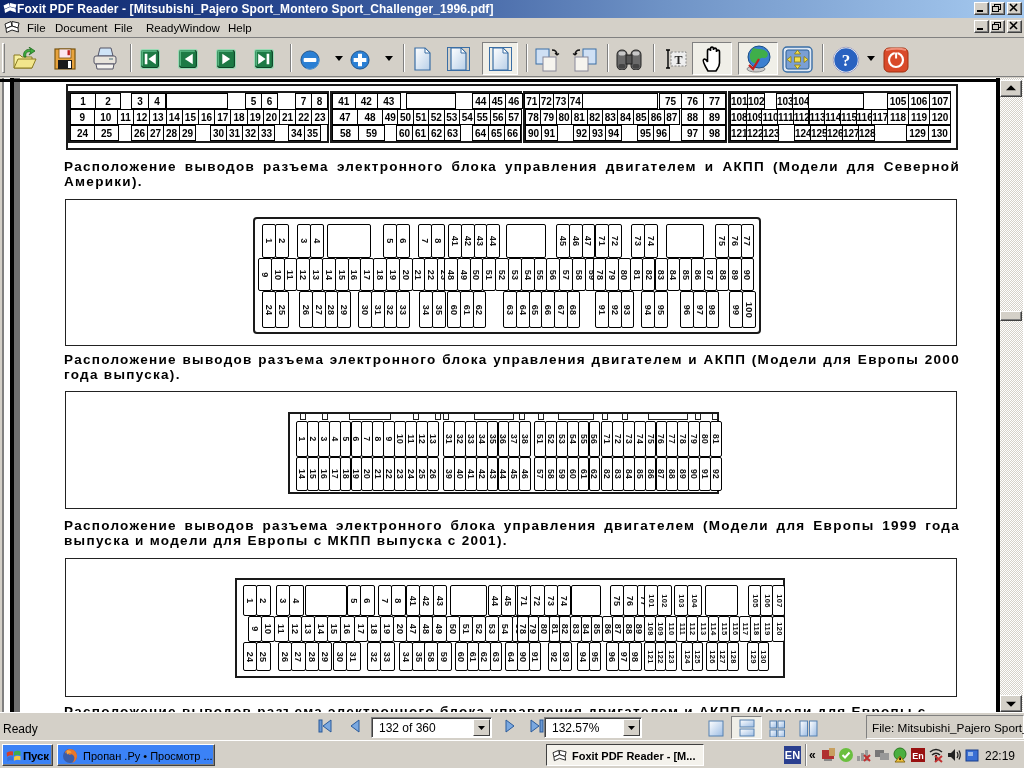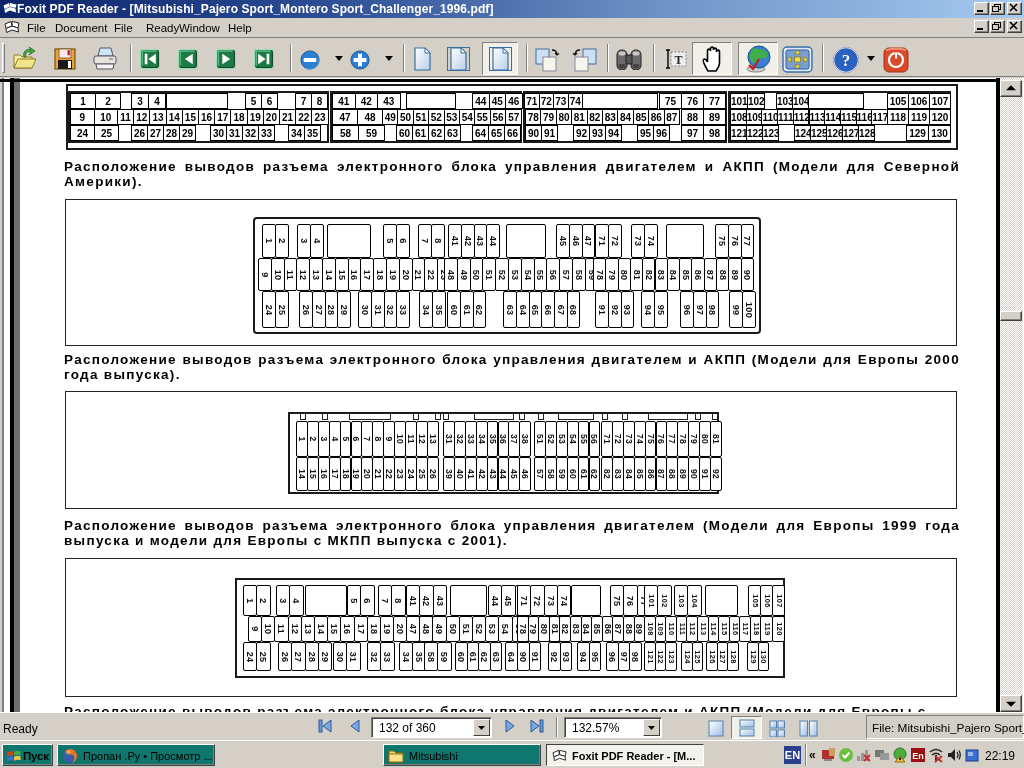--- a/index.html
+++ b/index.html
@@ -13,21 +13,21 @@
 .tsep{position:absolute;top:5px;width:2px;height:28px;border-left:1px solid #808080;border-right:1px solid #fff}
 .tbtn{position:absolute;top:3px}
 .pressed{background:#f0efe8;border:1px solid;border-color:#808080 #fff #fff #808080}
 #docarea{position:absolute;left:0;top:78px;width:1024px;height:634px;background:#fff;overflow:hidden}
 .blk{position:absolute;background:#000}
 .cap{position:absolute;left:64px;width:896px;font-size:13.5px;font-weight:bold;color:#000;line-height:15px;text-align:justify;letter-spacing:1.3px}
 .obox{position:absolute;border:2px solid #1a1a1a;background:#fff}
 .cell{position:absolute;border:1px solid #000;background:#fff;text-align:center;font-weight:bold;color:#000}
 #statusbar{position:absolute;left:0;top:712px;width:1024px;height:28px;background:#d4d0c8;border-top:1px solid #fff}
 #taskbar{position:absolute;left:0;top:740px;width:1024px;height:28px;background:#d4d0c8;border-top:1px solid #fff}
-.taskbtn{position:absolute;top:3px;height:22px;background:#0f766e;border:1px solid;border-color:#fff #404040 #404040 #fff;box-shadow:inset -1px -1px 0 #808080;font-size:11px;color:#000;overflow:hidden;white-space:nowrap}
+.taskbtn{position:absolute;top:3px;height:22px;background:#3b82f6;border:1px solid;border-color:#fff #404040 #404040 #fff;box-shadow:inset -1px -1px 0 #808080;font-size:11px;color:#000;overflow:hidden;white-space:nowrap}
 .combo{position:absolute;background:#fff;border:1px solid;border-color:#808080 #fff #fff #808080;box-shadow:inset 1px 1px 0 #404040;font-size:12px}
 .ddbtn{position:absolute;background:#d4d0c8;border:1px solid;border-color:#fff #404040 #404040 #fff}
 .vc{position:absolute;border:1px solid #000;border-radius:2px;background:#fff}
 .vc i{position:absolute;left:50%;top:50%;transform:translate(-50%,-50%) rotate(90deg);font-style:normal;font-weight:bold;color:#111;white-space:nowrap;letter-spacing:0.3px}
 </style></head><body>
 <div id="titlebar">
 <svg class="abs" style="left:3px;top:2px" width="14" height="13" viewBox="0 0 14 13">
       <path d="M0.5 3.5 L6 1 L7 4.5 L1.5 7 Z" fill="#fff"></path>
       <path d="M7 1 L13.5 2.5 L12.5 6 L7 4.5 Z" fill="#fff"></path>
       <path d="M1.5 7.5 L7 5 L12.5 6.5 L13 10.5 L7 8.5 L2 11 Z" fill="#fff"></path>
@@ -1285,21 +1285,21 @@
         </svg></div>
     </div>
     <svg class="abs" style="left:502px;top:5px" width="16" height="16" viewBox="0 0 16 16">
       <path d="M4 2 L4 14 L12 8 Z" fill="#7aa8e0" stroke="#2a5a9a"></path>
     </svg>
     <svg class="abs" style="left:528px;top:5px" width="16" height="16" viewBox="0 0 16 16">
       <rect x="12" y="2" width="3" height="12" fill="#6b99d4" stroke="#2a5a9a"></rect>
       <path d="M3 2 L3 14 L11 8 Z" fill="#7aa8e0" stroke="#2a5a9a"></path>
     </svg>
     <div class="abs" style="left:556px;top:4px;width:2px;height:20px;border-left:1px solid #808080;border-right:1px solid #fff"></div>
-    <div class="combo" style="left:564px;top:4px;width:98px;height:21px">
+    <div class="combo" style="left:544px;top:4px;width:98px;height:21px">
       <span style="position:absolute;left:7px;top:3px;color:#000">132.57%</span>
       <div class="ddbtn" style="right:1px;top:1px;width:17px;height:17px"><svg width="15" height="15">
           <path d="M4 6 L11 6 L7.5 10 Z" fill="#000"></path>
         </svg></div>
     </div>
     <svg class="abs" style="left:708px;top:7px" width="17" height="17">
       <defs>
         <linearGradient id="sq" x1="0" y1="0" x2="1" y2="1">
           <stop offset="0" stop-color="#fff"></stop>
           <stop offset="1" stop-color="#9dbde4"></stop>
@@ -1339,27 +1339,20 @@
       <b style="position:absolute;left:20px;top:5px;font-size:11.5px;letter-spacing:-0.2px">Пуск</b>
     </div>
     <div class="taskbtn" style="left:57px;top:3px;width:158px">
       <span style="position:absolute;left:4px;top:3px"><svg width="16" height="16" viewBox="0 0 16 16">
           <circle cx="8" cy="8" r="7" fill="#3a5da8"></circle>
           <path d="M8 1 C12 1 15 4 15 8 C15 11 13 14 10 15 C13 12 13 9 11 7 C10 6 8.5 6 8 7 C6 6.5 6 4.5 7.5 3.5 C6 3 4 4 3.5 5.5 C2.5 4 4 1.5 8 1 Z" fill="#e8762a"></path>
           <path d="M5 2.5 C7 2 9 3 9.5 5 C8 4.5 6.5 5 6 6.5 C4.5 6 4 4 5 2.5 Z" fill="#f4a43f"></path>
         </svg></span>
       <span style="position:absolute;left:25px;top:5px">Пропан .Ру • Просмотр ...</span>
     </div>
-    <div class="taskbtn" style="left:383px;top:3px;width:158px">
-      <span style="position:absolute;left:4px;top:4px"><svg width="16" height="14" viewBox="0 0 16 14">
-          <path d="M1 2 L6 2 L8 4 L15 4 L15 13 L1 13 Z" fill="#f7d36b" stroke="#8a6a10"></path>
-          <path d="M1 5 L15 5 L15 13 L1 13 Z" fill="#fae28c" stroke="#8a6a10"></path>
-        </svg></span>
-      <span style="position:absolute;left:25px;top:5px">Mitsubishi</span>
-    </div>
     <div class="taskbtn" style="left:546px;top:3px;width:158px;background:#f4f2ec;border-color:#404040 #fff #fff #404040;box-shadow:none">
       <span style="position:absolute;left:5px;top:4px"><svg width="16" height="14" viewBox="0 0 17 15">
           <path d="M1 4 L7 1.5 L8 6 L2 8.5 Z M8 1.5 L15 3 L14 8 L8 6 Z" fill="#fff" stroke="#222" stroke-width="1"></path>
           <path d="M2 8.5 L8 6 L14 8 L14.5 12 L8 10 L2.5 12.5 Z" fill="#fff" stroke="#222" stroke-width="1"></path>
         </svg></span>
       <b style="position:absolute;left:25px;top:5px">Foxit PDF Reader - [M...</b>
     </div>
     <div class="abs" style="left:784px;top:5px;width:17px;height:18px;background:#2a3f8f;color:#fff;font-size:11px;font-weight:bold;text-align:center;line-height:18px">EN</div>
     <div class="abs" style="left:805px;top:3px;width:2px;height:22px;border-left:1px solid #808080;border-right:1px solid #fff"></div>
     <div class="abs" style="left:809px;top:7px;font-size:12px;font-weight:bold">«</div>

